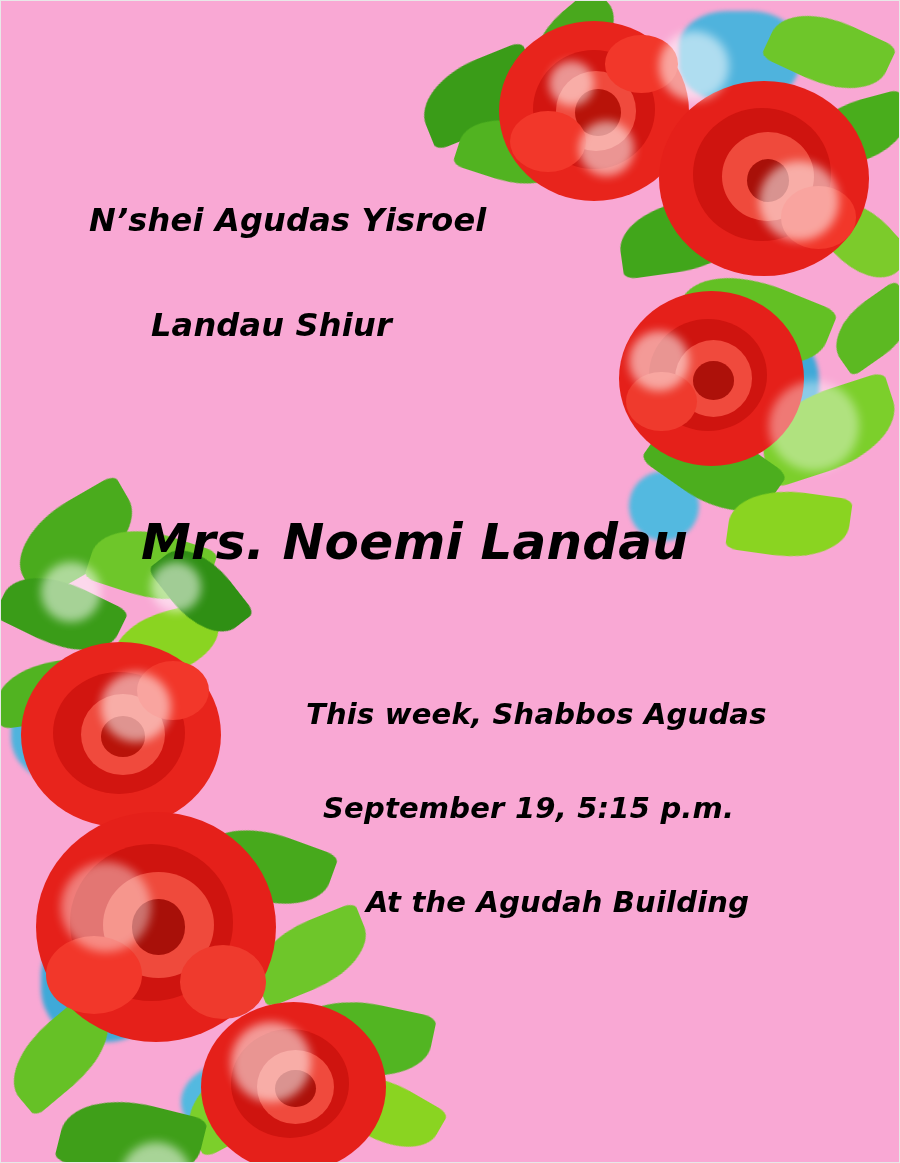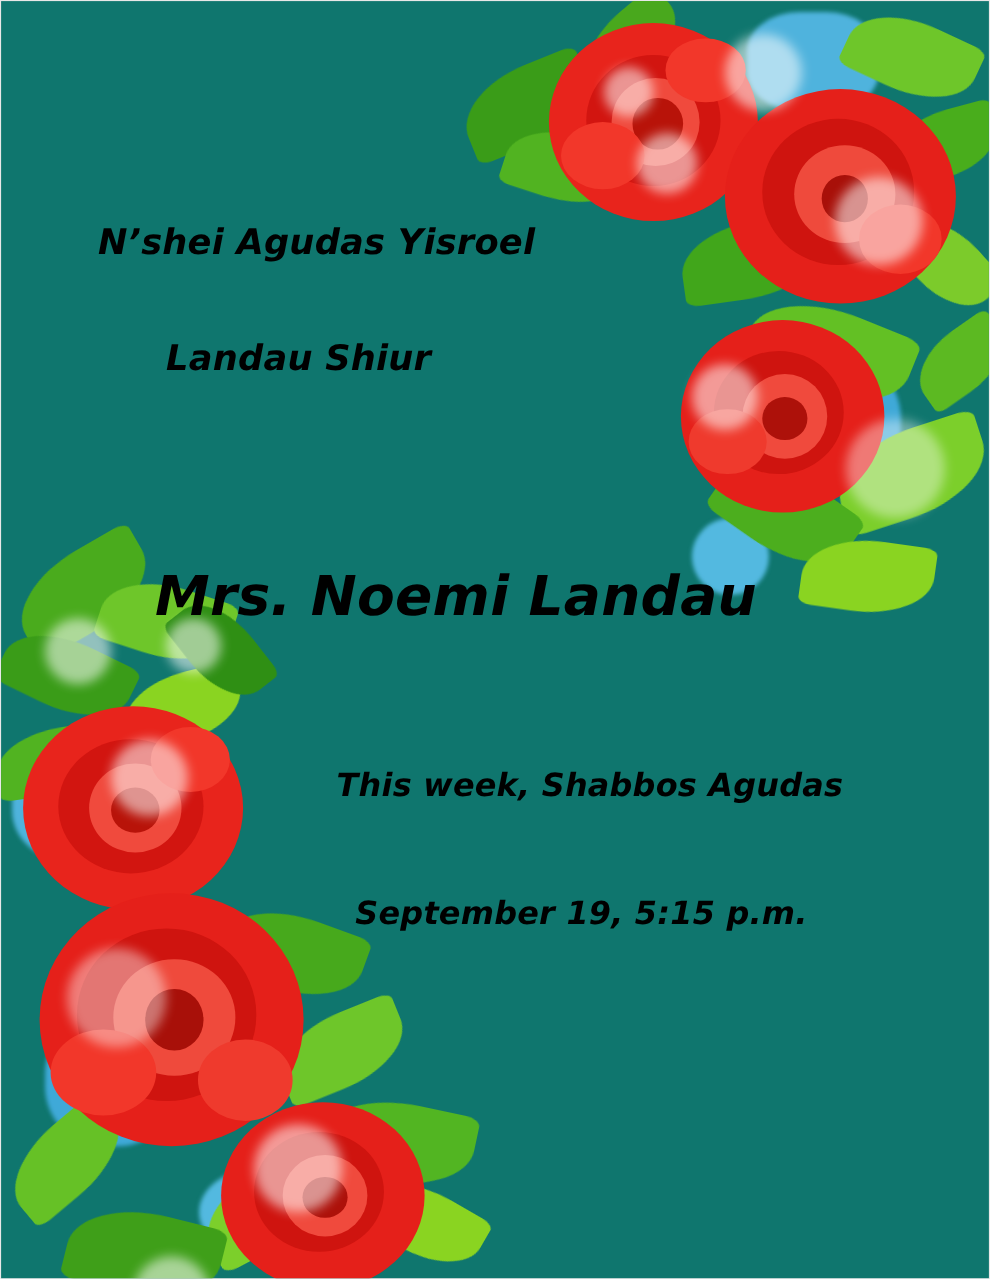--- a/index.html
+++ b/index.html
@@ -7,21 +7,21 @@
     padding: 0;
     background: #ffffff;
   }
   body {
     font-family: "DejaVu Sans", sans-serif;
   }
   .page {
     position: relative;
     width: 900px;
     height: 1163px;
-    background: #0f766e;
+    background: #f9a8d4;
     overflow: hidden;
     border: 1px solid #e8e8e8;
     box-sizing: border-box;
   }
 
   
   .floral {
     position: absolute;
     pointer-events: none;
   }
@@ -74,21 +74,21 @@
     font-family: "DejaVu Sans", sans-serif;
     font-style: italic;
     font-weight: 600;
     white-space: nowrap;
     letter-spacing: 0.2px;
   }
   .l-org   { left: 88px;  top: 200px; font-size: 32px; }
   .l-sub   { left: 150px; top: 305px; font-size: 32px; }
   .l-name  { left: 140px; top: 512px; font-size: 50px; font-weight: 700; }
   .l-when  { left: 305px; top: 696px; font-size: 29px; }
-  .l-date  { left: 322px; top: 812px; font-size: 29px; }
+  .l-date  { left: 322px; top: 790px; font-size: 29px; }
   .l-place { left: 365px; top: 884px; font-size: 29px; }
 </style>
 </head>
 <body>
 
 <div class="page">
 
   <div class="floral floral-tr">
 
     <div class="sky" style="left:250px; top:10px;  width:120px; height:90px;  background:#4fb3dd; border-radius:40%;"></div>
@@ -187,15 +187,16 @@
     <div class="bokeh" style="left:230px; top:520px; width:80px; height:80px;"></div>
     <div class="bokeh" style="left:120px; top:640px; width:70px; height:70px;"></div>
   </div>
 
   <div class="text-layer">
     <div class="line l-org">N’shei Agudas Yisroel</div>
     <div class="line l-sub">Landau Shiur</div>
     <div class="line l-name">Mrs. Noemi Landau</div>
     <div class="line l-when">This week, Shabbos Agudas</div>
     <div class="line l-date">September 19, 5:15 p.m.</div>
+    <div class="line l-place">At the Agudah Building</div>
   </div>
 
 </div>
 
 </body></html>

